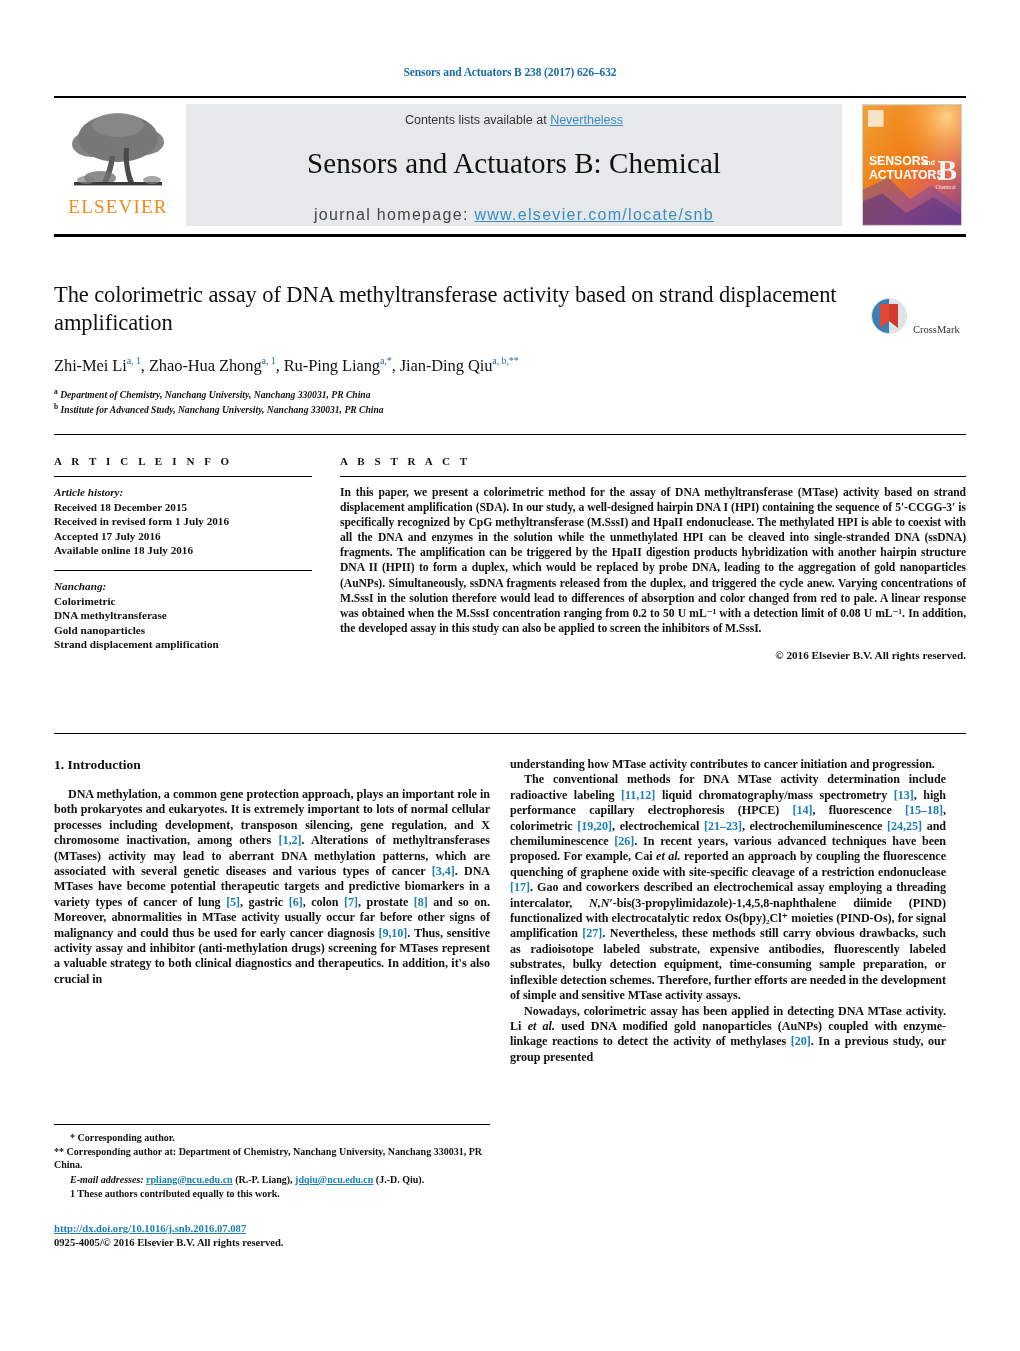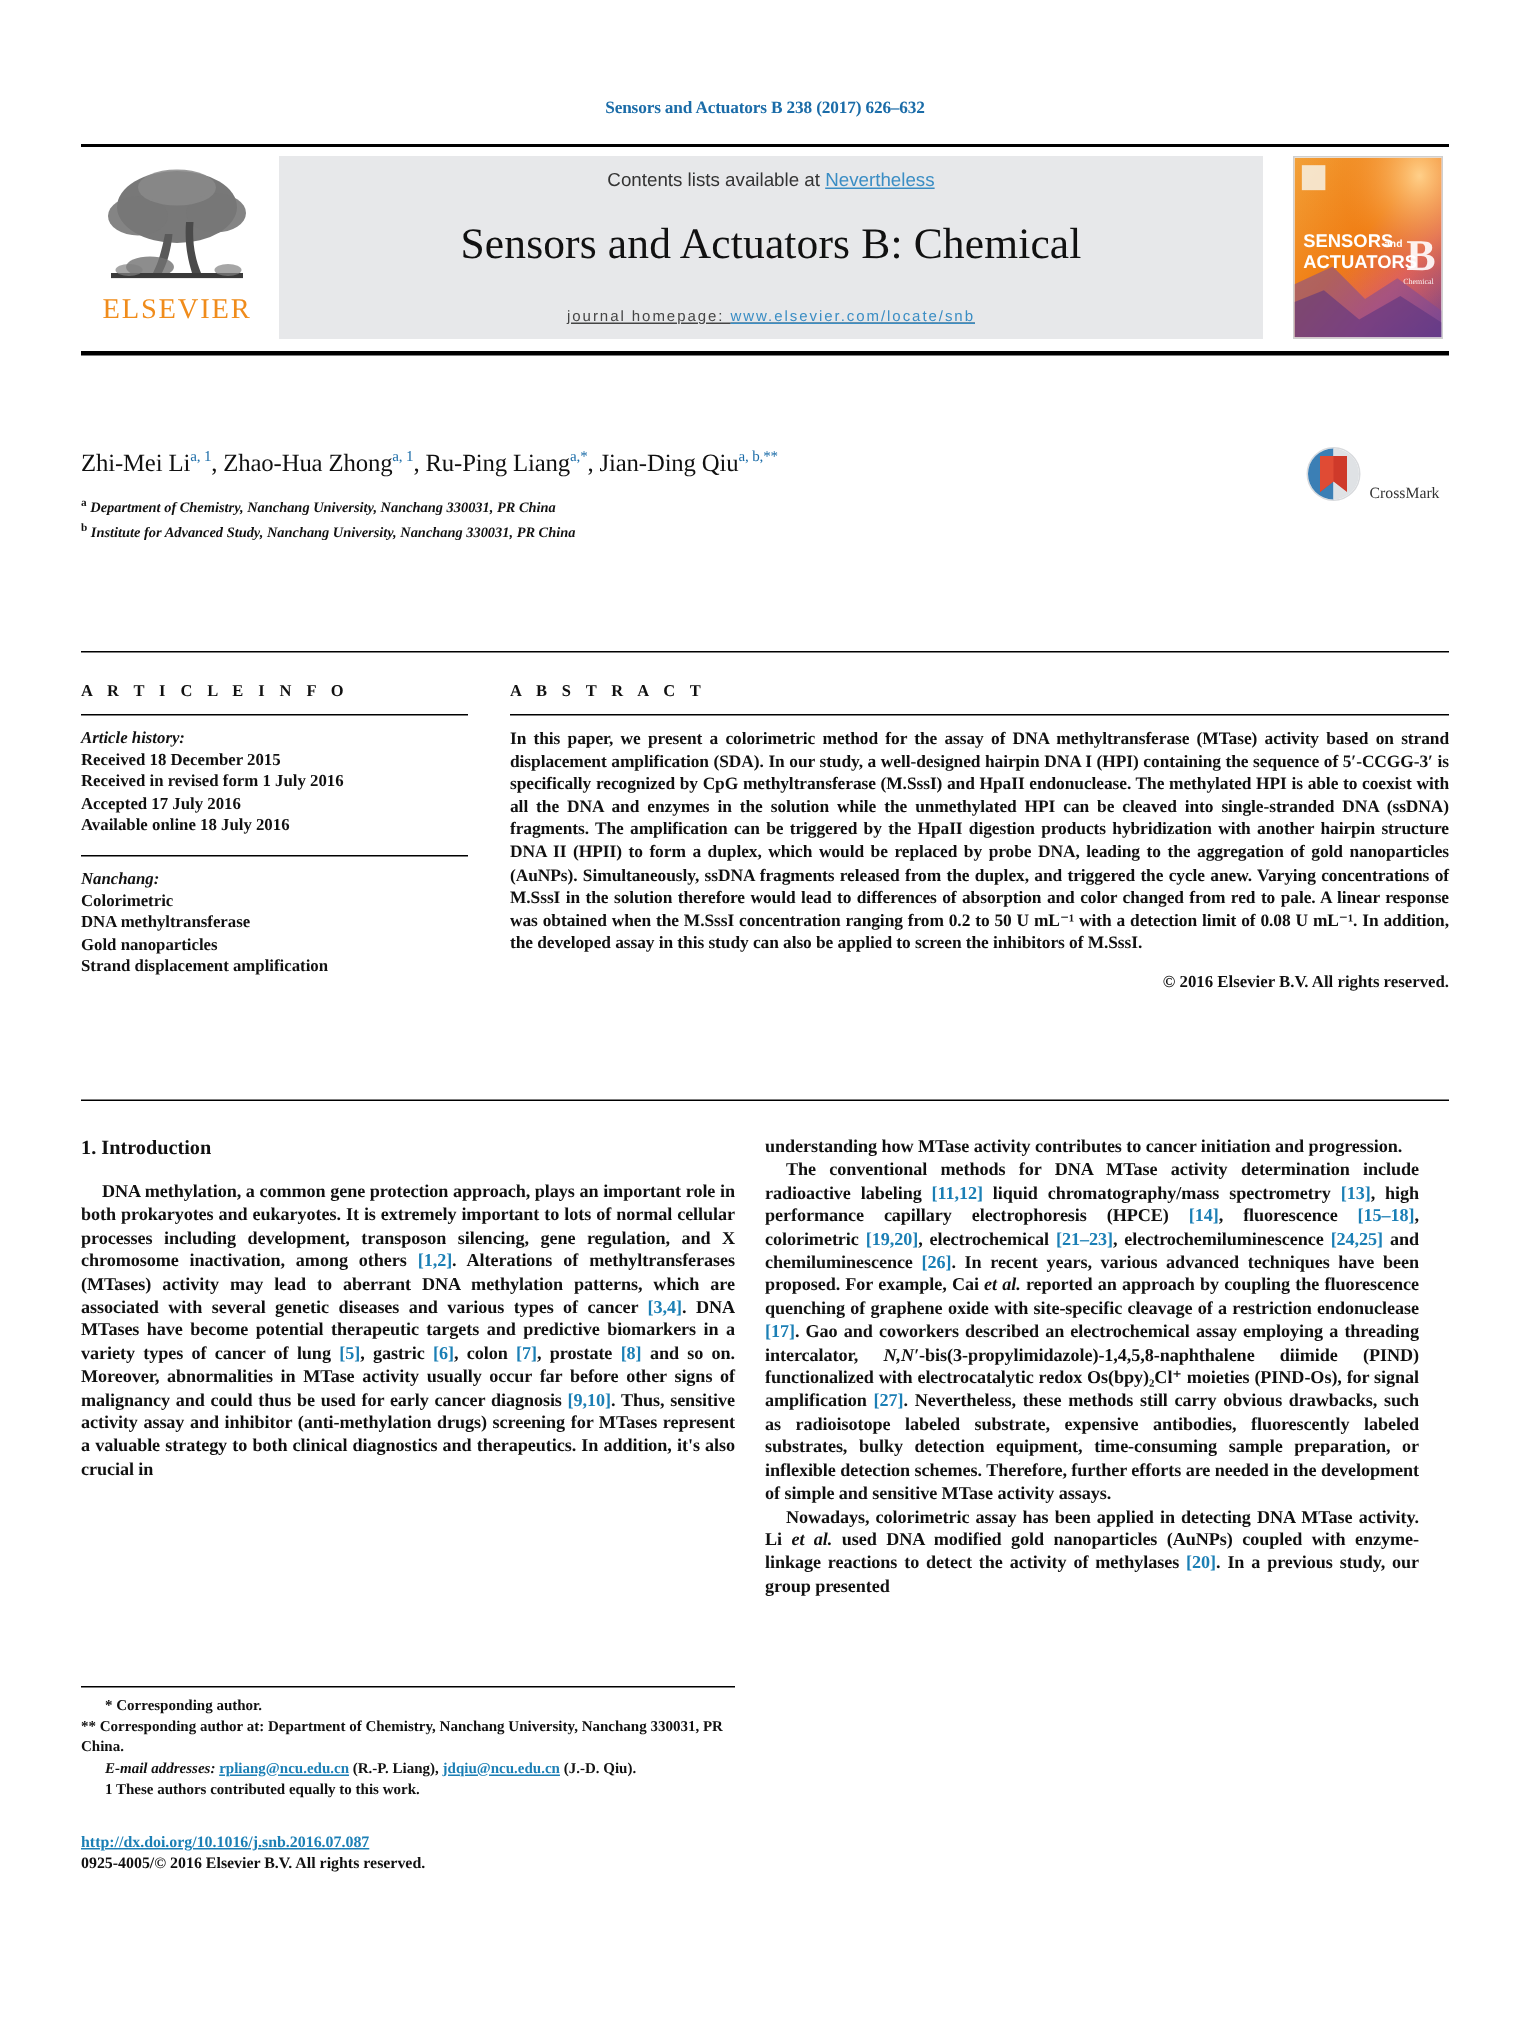--- a/index.html
+++ b/index.html
@@ -91,25 +91,24 @@
   }
   .journal-title {
     font-family: "Liberation Serif", serif;
     font-size: 29px;
     color: #111;
     margin-top: 20px;
     letter-spacing: 0.1px;
   }
   .homepage-line {
     font-family: "Liberation Sans", sans-serif;
-    font-size: 10px;
+    font-size: 16px;
     color: #444;
     letter-spacing: 1.3px;
     margin-top: 26px;
-    text-decoration: underline;
   }
   .homepage-line .url {
     color: #3a8dc4;
   }
   .cover-block {
     width: 104px;
     flex: 0 0 104px;
     position: relative;
     padding-left: 16px;
   }
@@ -398,20 +397,21 @@
           <text x="76" y="76" font-family="Liberation Serif, serif" font-size="30" font-weight="bold" fill="#ffffff" opacity="0.9">B</text>
           <text x="74" y="86" font-family="Liberation Serif, serif" font-size="5.4" fill="#ffffff" opacity="0.9">Chemical</text>
         </svg>
       </div>
 
     </div>
   </div>
   <div class="masthead-rule"></div>
 
   <div class="title-block">
+    <h1 class="article-title">The colorimetric assay of DNA methyltransferase activity based on strand displacement amplification</h1>
     <div class="authors">Zhi-Mei Li<sup>a, 1</sup>, Zhao-Hua Zhong<sup>a, 1</sup>, Ru-Ping Liang<sup>a,</sup><sup>*</sup>, Jian-Ding Qiu<sup>a, b,</sup><sup>**</sup></div>
     <div class="affiliations">
       <div><sup>a</sup> <span>Department of Chemistry, Nanchang University, Nanchang 330031, PR China</span></div>
       <div><sup>b</sup> <span>Institute for Advanced Study, Nanchang University, Nanchang 330031, PR China</span></div>
     </div>
 
     <div class="crossmark">
       <svg width="38" height="38" viewBox="0 0 38 38">
         <circle cx="19" cy="19" r="17.5" fill="#ffffff" stroke="#d8dadd" stroke-width="1"></circle>
         <path d="M19 2 A17 17 0 0 0 19 36 Z" fill="#3b7fb5"></path>

